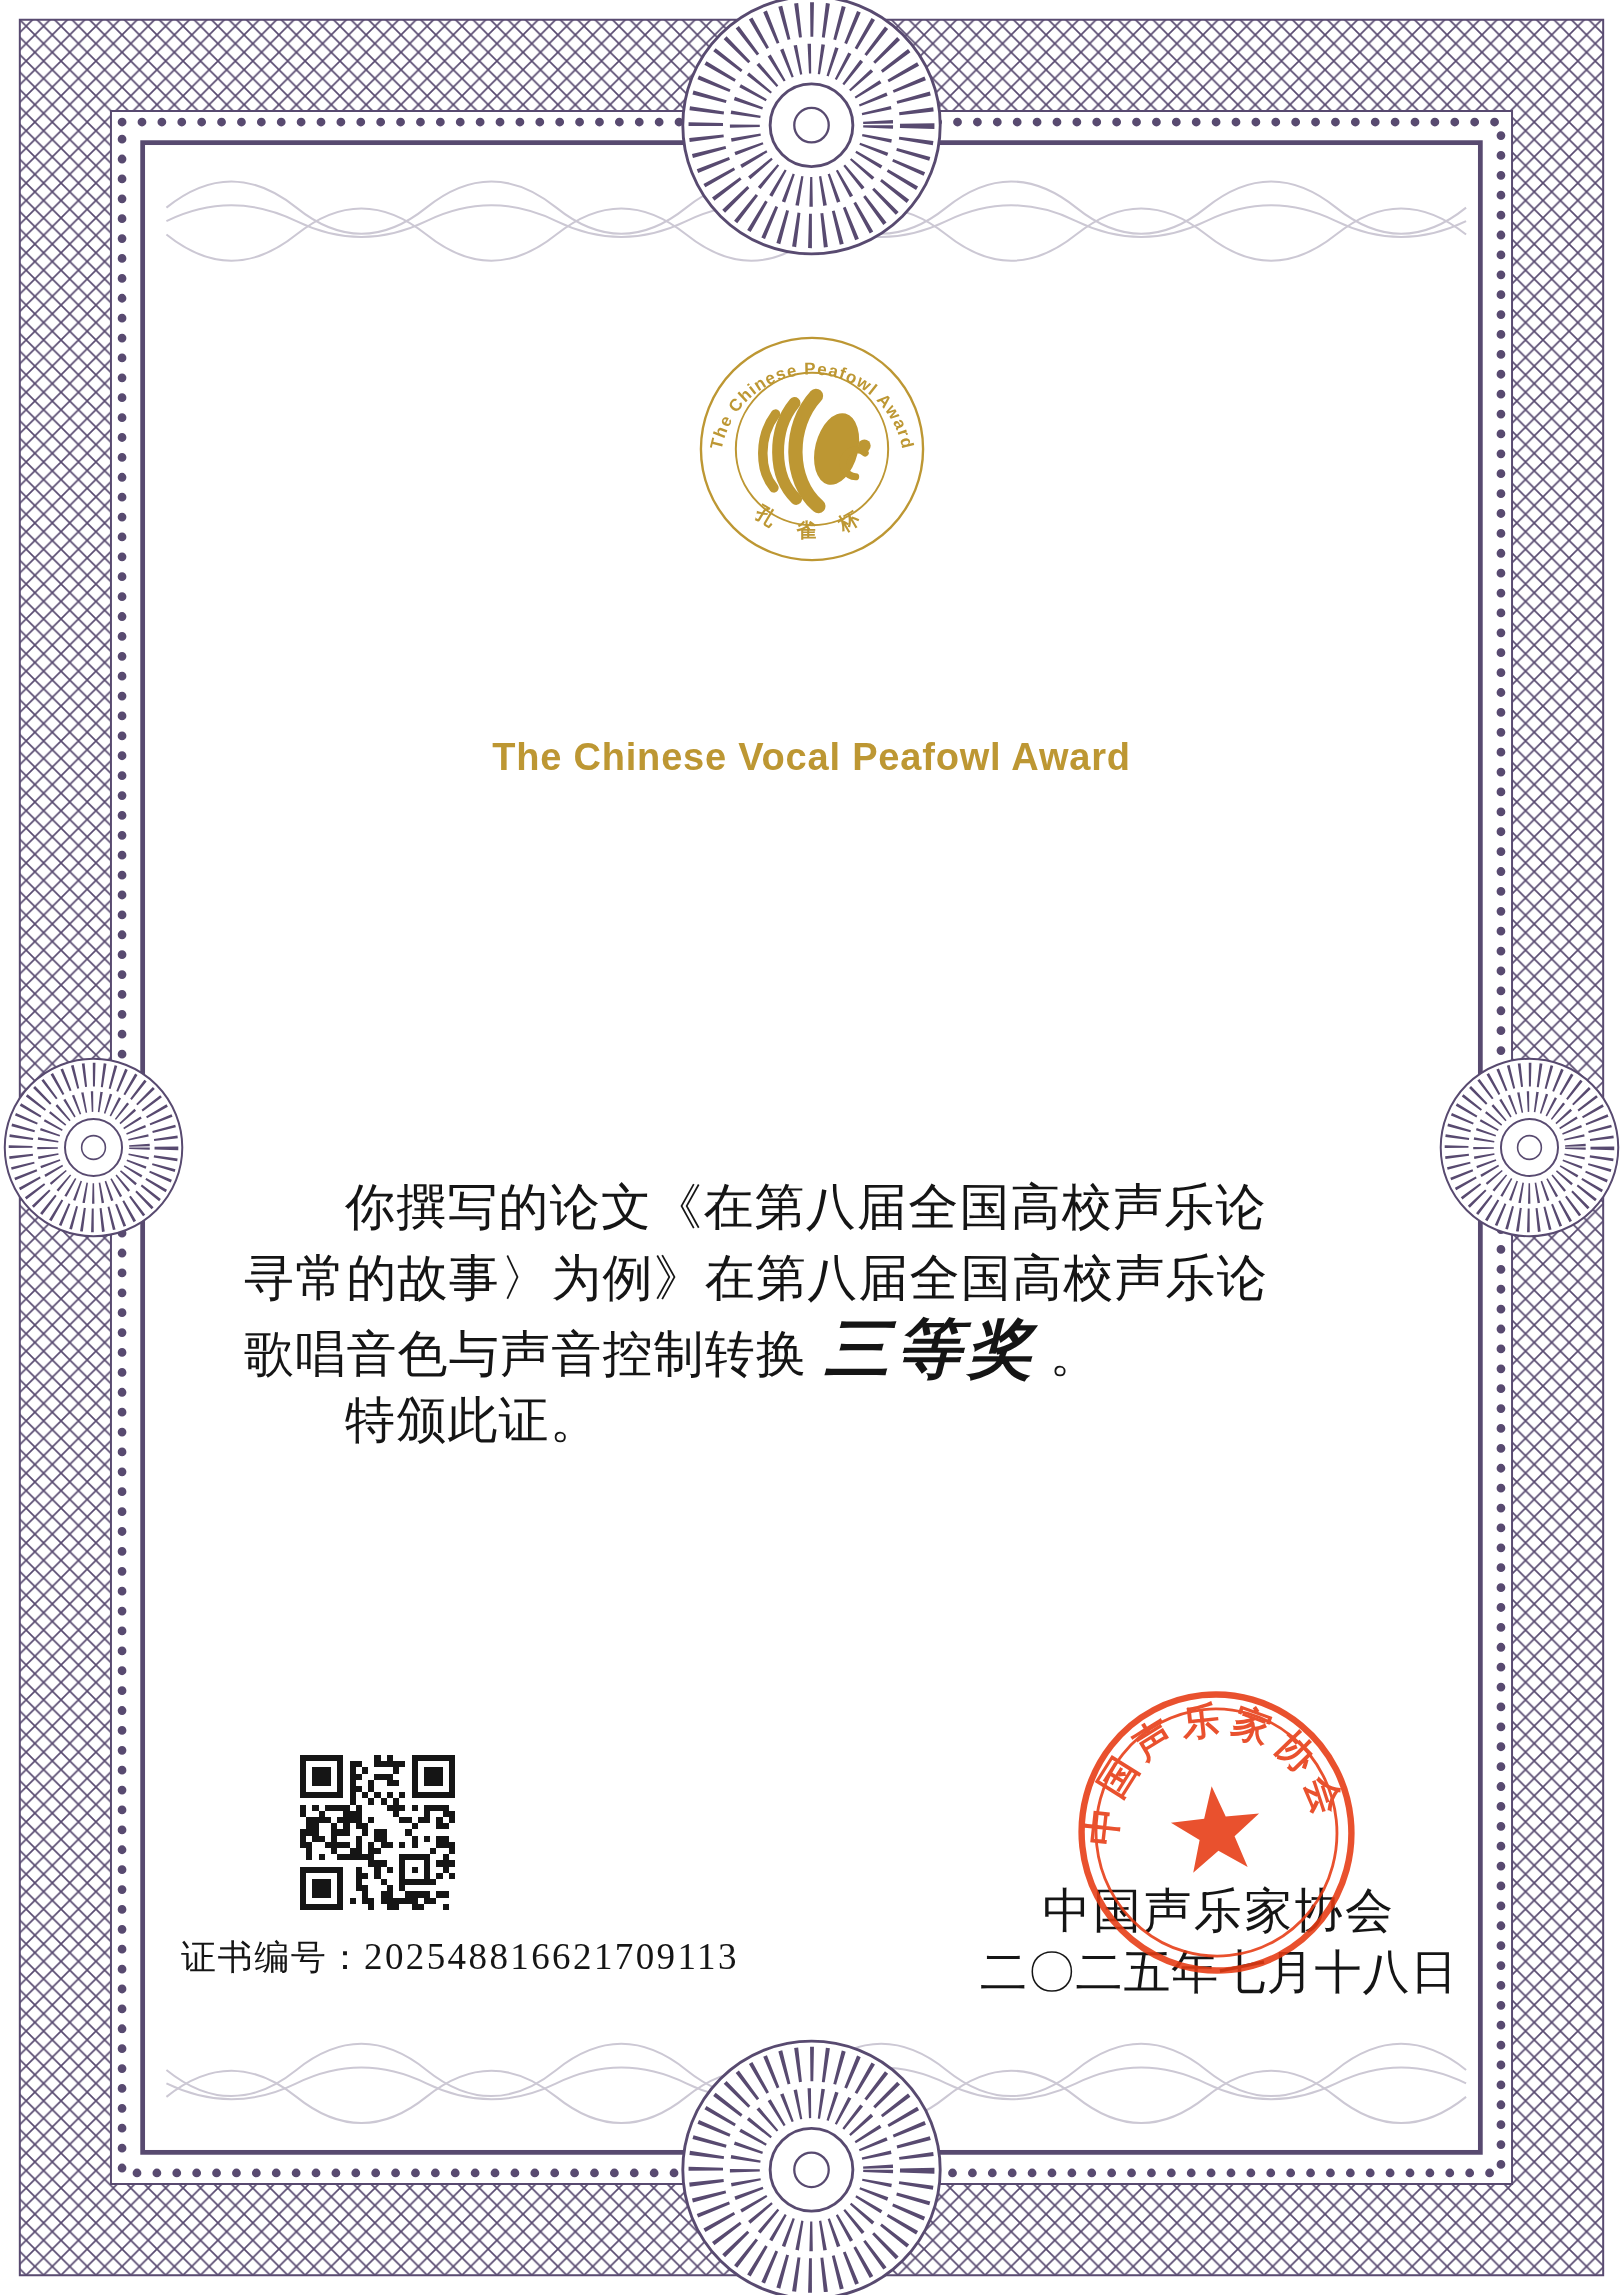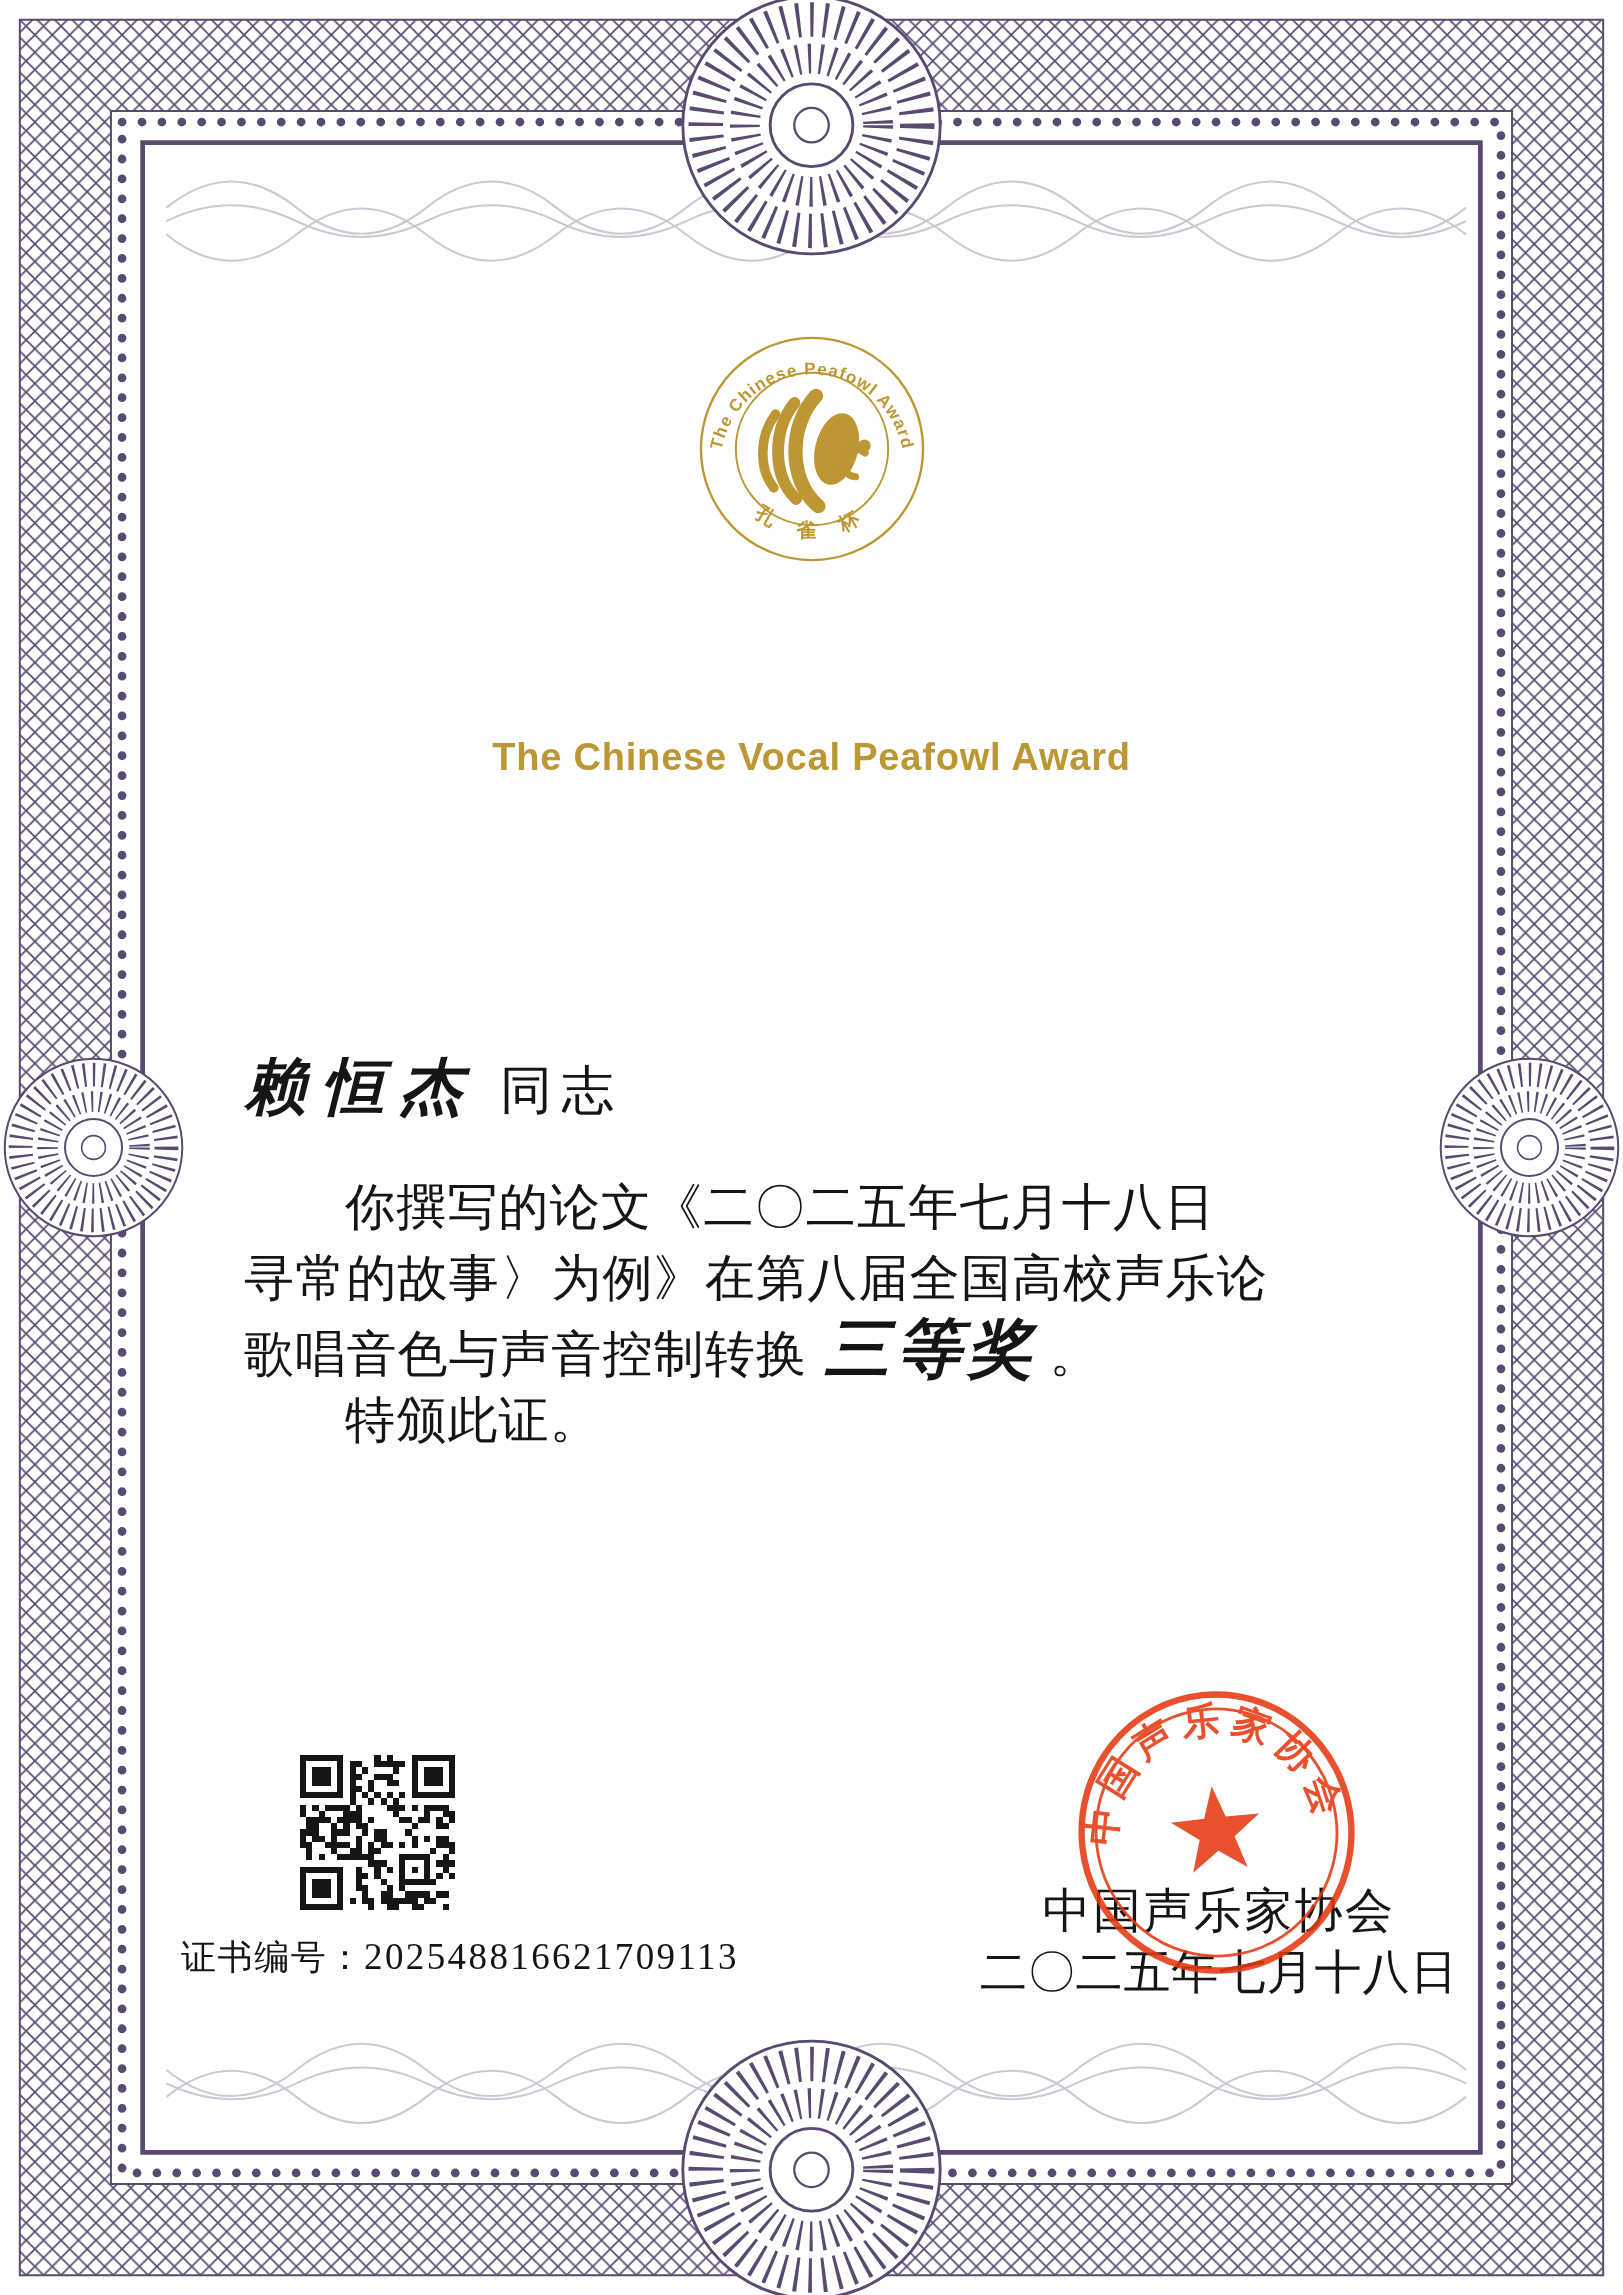--- a/index.html
+++ b/index.html
@@ -116,26 +116,23 @@
         <path d="M155,83 C120,121 120,190 158,222" stroke-width="18"></path>
       </g>
       <ellipse cx="181" cy="150" rx="27" ry="46" fill="#bd9733" transform="rotate(14 181 150)"></ellipse>
       <path d="M205,185 a17,17 0 1 1 12,-30" stroke="#bd9733" stroke-width="9" fill="none" stroke-linecap="round"></path>
       <circle cx="216" cy="146" r="8" fill="#bd9733"></circle>
     </g>
   </svg>
 
   <div class="abs subtitle">The Chinese Vocal Peafowl Award</div>
 
-  <div class="abs recipient">
-    <span class="name">赖恒杰</span><span class="honorific">同志</span>
-  </div>
 
   <div class="abs bodytext">
-    <div class="line indent">你撰写的论文《二〇二五年七月十八日</div>
+    <div class="line indent">你撰写的论文《在第八届全国高校声乐论</div>
     <div class="line">寻常的故事〉为例》在第八届全国高校声乐论</div>
     <div class="line"><span>歌唱音色与声音控制转换</span><span class="award">三等奖</span><span>。</span></div>
     <div class="line indent">特颁此证。</div>
   </div>
 
   <svg class="abs qr" viewBox="0 0 25 25" shape-rendering="crispEdges" xmlns="http://www.w3.org/2000/svg">
       <rect x="12" y="0" width="1" height="1" fill="#151515"></rect>
       <rect x="14" y="0" width="1" height="1" fill="#151515"></rect>
       <rect x="8" y="1" width="1" height="1" fill="#151515"></rect>
       <rect x="9" y="1" width="1" height="1" fill="#151515"></rect>

